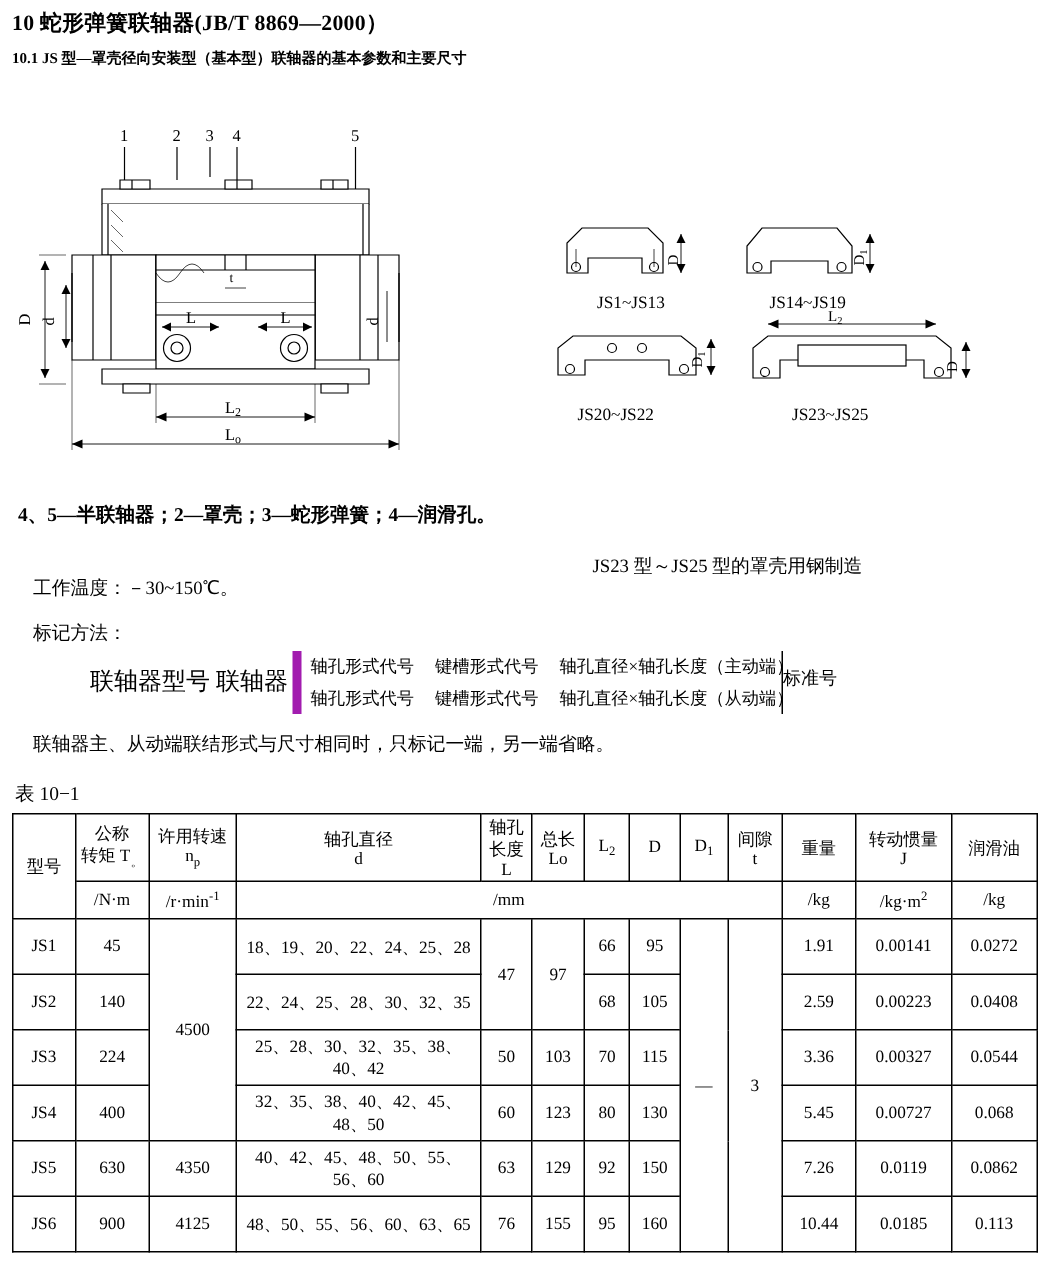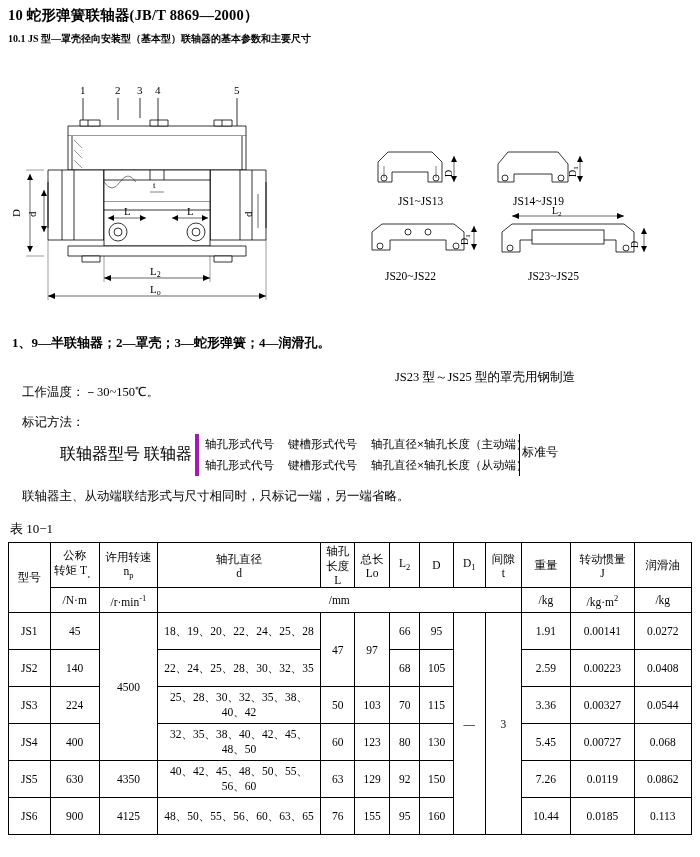--- a/index.html
+++ b/index.html
@@ -79,23 +79,22 @@
     position: absolute;
     left: 0px;
     top: 10px;
     font-size: 16px;
   }
   .mark-cols {
     position: absolute;
     left: 135px;
     top: 0px;
     width: 320px;
-    border-left: 4px solid #a21caf;
+    border-left: 6px solid #a21caf;
     border-right: 1px solid #000;
-    font-family: Liberation Mono, monospace;
   }
   .mark-cols .mark-row {
     padding-left: 6px;
   }
   .mark-cols .mark-row span { margin-right: 14px; }
   .mark-std {
     position: absolute;
     left: 462px;
     top: 10px;
     font-size: 12px;
@@ -299,21 +298,21 @@
         <text x="552" y="144" font-size="10">L<tspan font-size="7" dy="2">2</tspan></text>
 
         <text x="398" y="135" font-size="11.5">JS1~JS13</text>
         <text x="513" y="135" font-size="11.5">JS14~JS19</text>
         <text x="385" y="210" font-size="11.5">JS20~JS22</text>
         <text x="528" y="210" font-size="11.5">JS23~JS25</text>
       </g>
     </svg>
   </div>
 
-  <div class="note note-bold note1">1、9—半联轴器；2—罩壳；3—蛇形弹簧；4—润滑孔。</div>
+  <div class="note note-bold note1">4、5—半联轴器；2—罩壳；3—蛇形弹簧；4—润滑孔。</div>
   <div class="note note3">JS23 型～JS25 型的罩壳用钢制造</div>
   <div class="note note4">工作温度：－30~150℃。</div>
   <div class="note note5">标记方法：</div>
 
   <div class="mark-block">
     <div class="mark-label">联轴器型号  联轴器</div>
     <div class="mark-cols">
       <div class="mark-row">
         <span>轴孔形式代号</span>
         <span>键槽形式代号</span>

